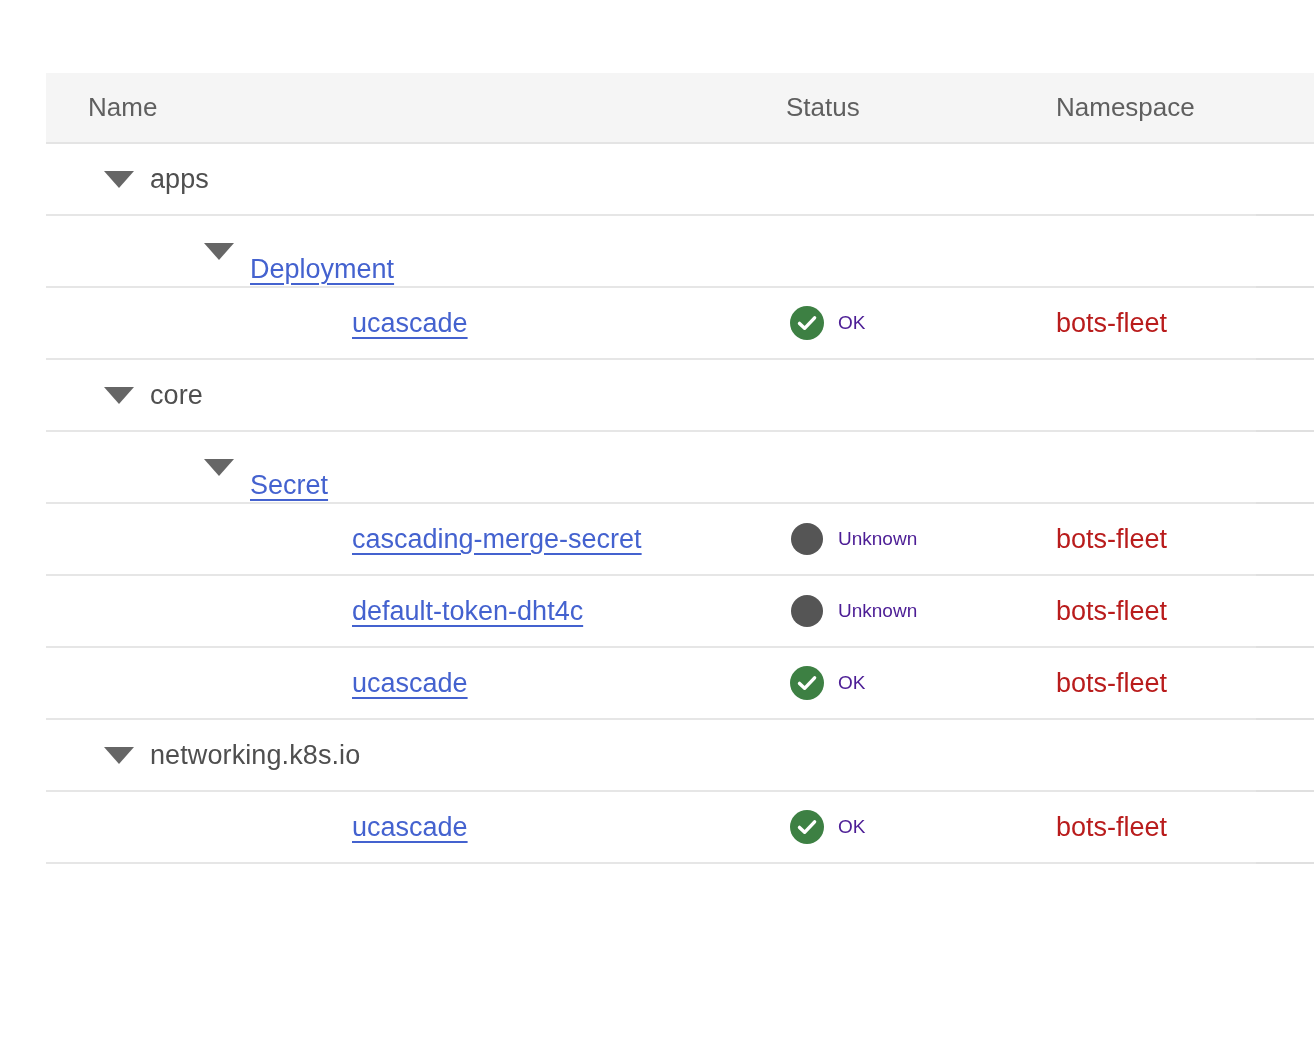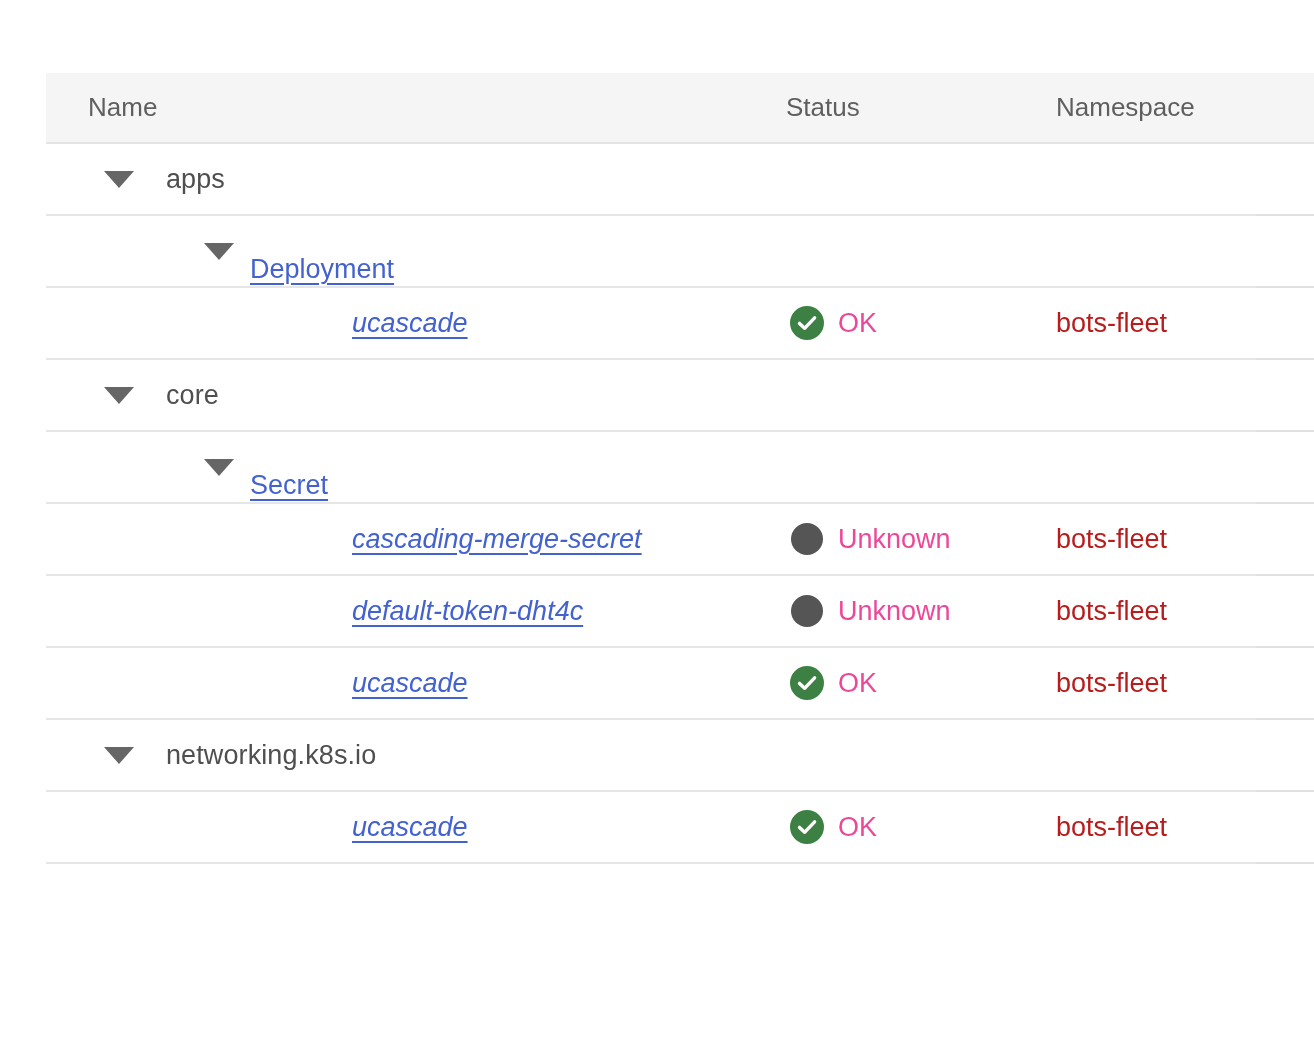--- a/index.html
+++ b/index.html
@@ -97,23 +97,23 @@
     text-decoration: underline;
     text-underline-offset: 5px;
     text-decoration-thickness: 2px;
     cursor: pointer;
   }
 
   .kind-link { color: #4462cf; margin-top: 36px; }
   .leaf-link { color: #4462cf; }
 
   
-  .ind-0 { padding-left: 58px; gap: 16px; }
+  .ind-0 { padding-left: 58px; }
   .ind-1 { padding-left: 158px; }
-  .ind-2 { padding-left: 306px; font-style: italic; }
+  .ind-2 { padding-left: 306px; }
 
   
   .status-inner {
     display: flex;
     align-items: center;
     height: 100%;
     padding-left: 4px;
     white-space: nowrap;
   }
 
@@ -121,22 +121,22 @@
     flex: 0 0 auto;
     width: 34px;
     height: 34px;
     border-radius: 50%;
     margin-right: 14px;
     position: relative;
   }
   .status-icon svg { display: block; }
 
   .status-text {
-    font-size: 27px;
-    color: #ec4899;
+    font-size: 19px;
+    color: #4c1d95;
   }
 
   
   .ns-inner {
     display: flex;
     align-items: center;
     height: 100%;
     padding-left: 4px;
     font-size: 27px;
     color: #b91c1c;

